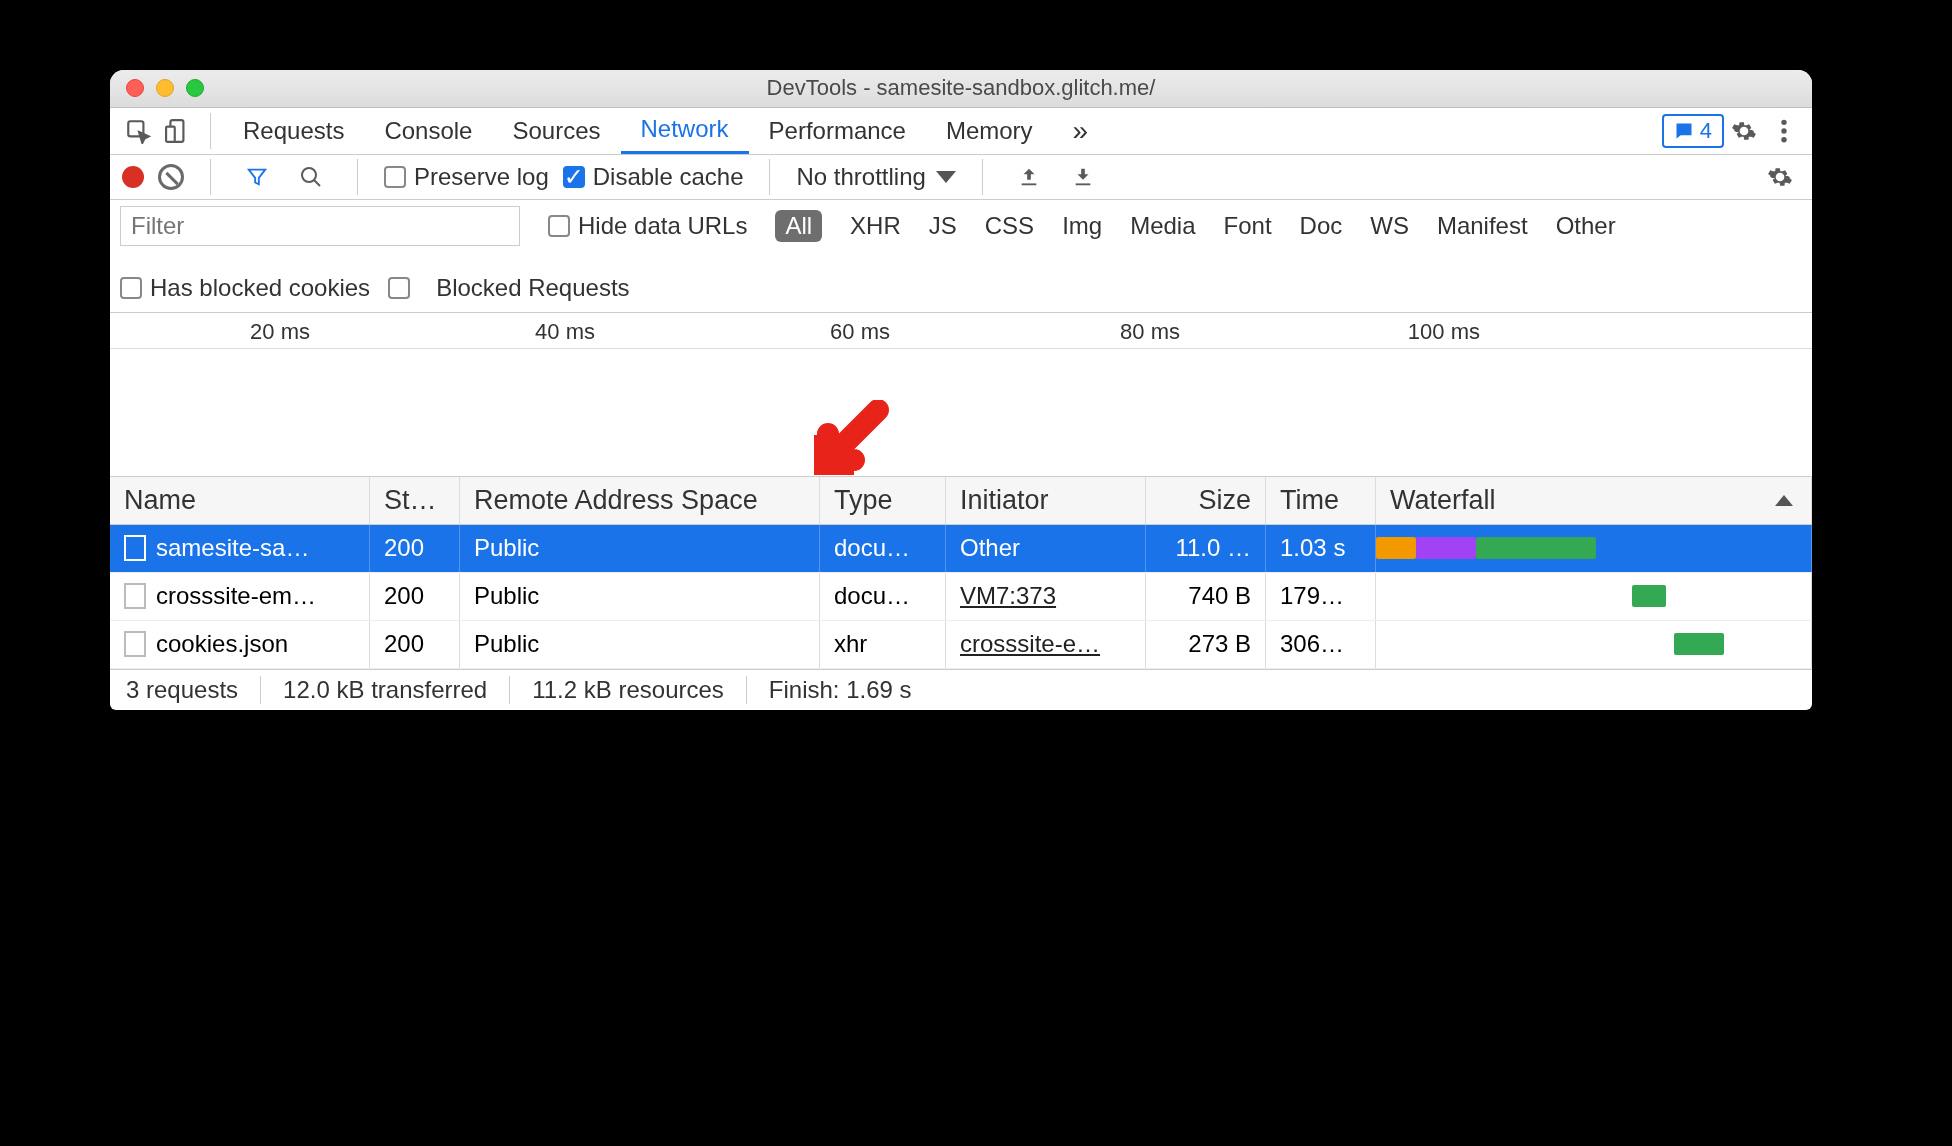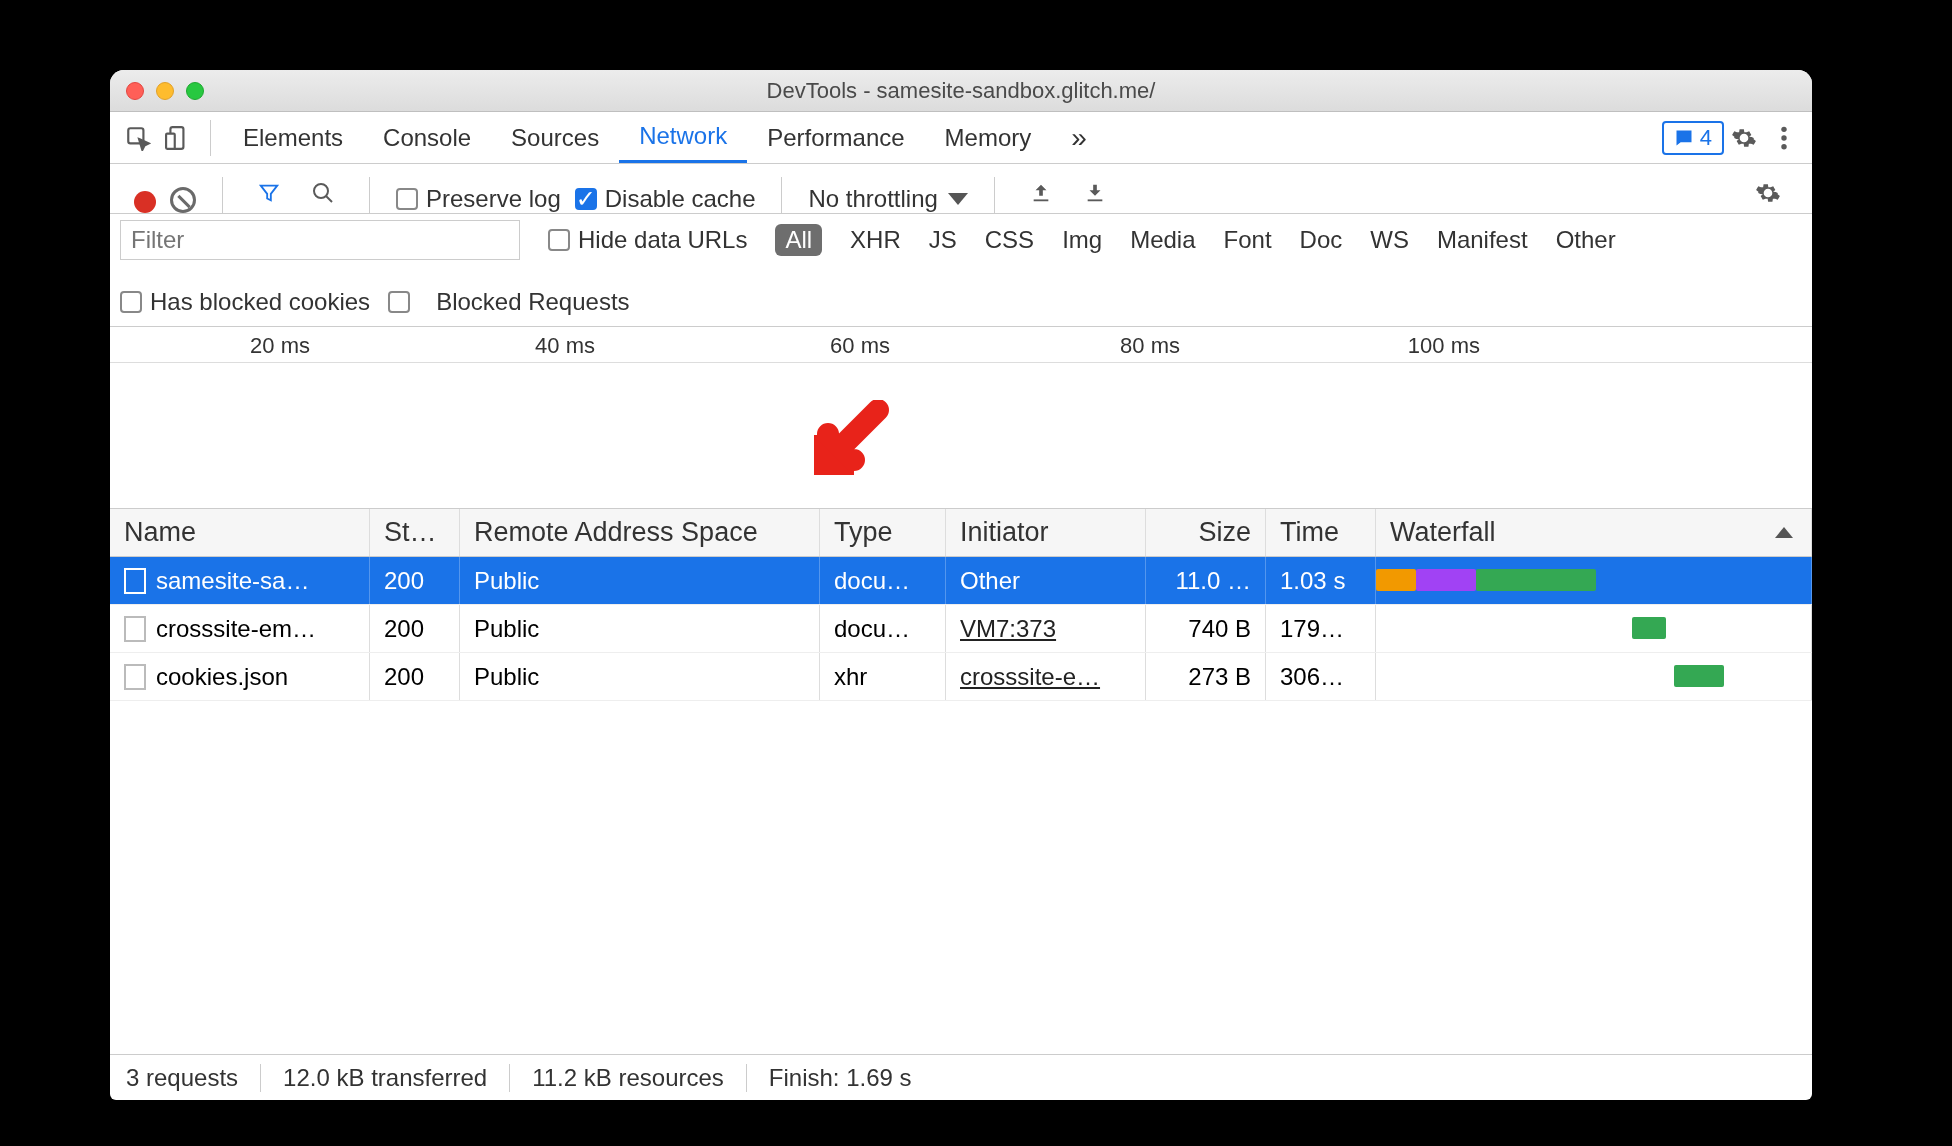--- a/index.html
+++ b/index.html
@@ -8,21 +8,21 @@
     width: 1952px;
     height: 1146px;
     font-family: -apple-system, "Helvetica Neue", Arial, sans-serif;
     position: relative;
   }
   .window {
     position: absolute;
     left: 110px;
     top: 70px;
     width: 1702px;
-    height: 1030px;
+    height: 640px;
     background: #fff;
     border-radius: 14px 14px 6px 6px;
     box-shadow: 0 30px 60px rgba(0,0,0,.5);
     overflow: hidden;
     display: flex;
     flex-direction: column;
   }
   
   .titlebar {
     height: 42px;
@@ -67,21 +67,21 @@
   .tab.active { color:#1a73e8; border-bottom: 3px solid #1a73e8; }
   .spacer { flex:1; }
   .badge {
     display:flex; align-items:center; gap:6px;
     border:2px solid #1a73e8; color:#1a73e8; border-radius:4px;
     padding: 2px 10px; font-size: 22px;
   }
   
   .toolbar {
     height: 50px; border-bottom:1px solid #ccc;
-    display:flex; align-items:flex-end; padding: 0 24px; gap: 14px;
+    display:flex; align-items:center; padding: 0 12px; gap: 14px;
     font-size: 24px; color:#333;
   }
   .rec { width:22px; height:22px; border-radius:50%; background:#d93025; }
   .nope { width:26px; height:26px; border:3px solid #6a6a6a; border-radius:50%; position:relative;}
   .nope::after{content:"";position:absolute;left:3px;top:10px;width:16px;height:3px;background:#6a6a6a;transform:rotate(45deg);}
   .funnel{color:#1a73e8;}
   .chk{ width:22px;height:22px;border:2px solid #888;border-radius:4px;display:inline-flex;align-items:center;justify-content:center;}
   .chk.on{ background:#1a73e8;border-color:#1a73e8;color:#fff;}
   .throttle{display:flex;align-items:center;gap:10px;}
   .tri{width:0;height:0;border-left:10px solid transparent;border-right:10px solid transparent;border-top:12px solid #555;}
@@ -162,21 +162,21 @@
         </svg>
     </div>
     <div class="iconbtn">
       <svg width="26" height="26" viewBox="0 0 24 24" fill="none" stroke="#5a5a5a" stroke-width="2">
           <rect x="5" y="2" width="12" height="20" rx="2"></rect>
           <rect x="1" y="8" width="8" height="14" rx="1" fill="#fff"></rect>
         </svg>
     </div>
     <div class="sep"></div>
 
-    <div class="tab">Elements</div>
+    <div class="tab">Requests</div>
     <div class="tab">Console</div>
     <div class="tab">Sources</div>
     <div class="tab active">Network</div>
     <div class="tab">Performance</div>
     <div class="tab">Memory</div>
     <div class="tab" style="font-size:28px;">»</div>
 
     <div class="spacer"></div>
     <div class="badge">
       <svg width="20" height="20" viewBox="0 0 24 24" fill="#1a73e8">

